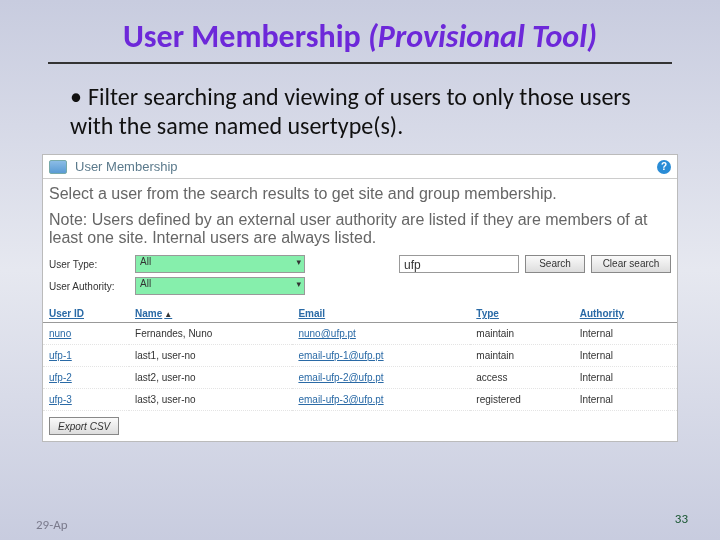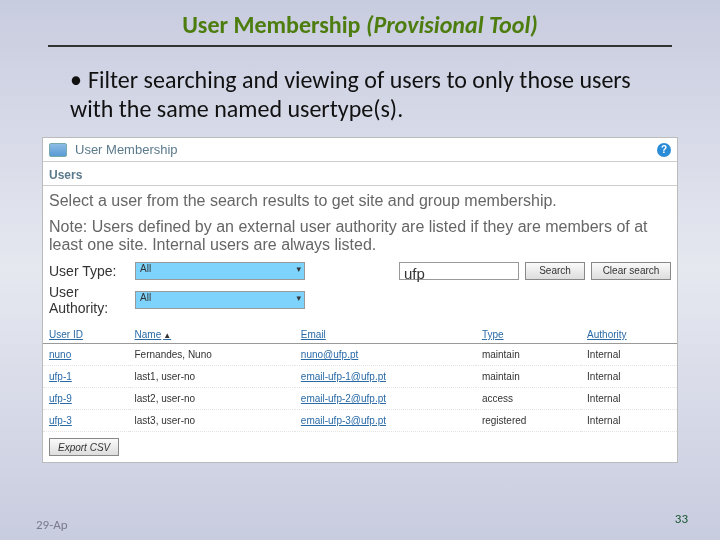--- a/index.html
+++ b/index.html
@@ -4,25 +4,25 @@
 <style>
   * { box-sizing: border-box; margin: 0; padding: 0; }
   html, body { width: 720px; height: 540px; }
   body {
     background: linear-gradient(to bottom, #c8ccdf 0%, #e6e8f0 50%, #c8ccdf 100%);
     font-family: Calibri, Arial, sans-serif;
     position: relative;
     overflow: hidden;
   }
   .title {
-    font-size: 24px;
+    font-size: 32px;
     font-weight: bold;
     text-align: center;
-    padding: 10px 40px 6px 40px;
-    color: #4d7c0f;
+    padding: 17px 40px 6px 40px;
+    color: #6d28d9;
   }
   .title .ital { font-style: italic; }
   .title-underline {
     border-bottom: 2px solid #333;
     margin: 0 48px 18px 48px;
   }
   .bullet-wrap {
     padding: 0 70px 0 70px;
     font-size: 24px;
     color: #111;
@@ -60,45 +60,45 @@
     color: #5b7a8c; font-weight: bold; font-size: 12px;
     border-bottom: 1px solid #ccc;
     padding: 6px 6px 3px 6px;
   }
   .desc, .note { color: #666; font-size: 16px; padding: 6px 6px 2px 6px; }
   .filters {
     display: grid; grid-template-columns: 80px 170px 1fr 120px 60px 80px;
     gap: 4px 6px; align-items: center;
     padding: 6px;
   }
-  .lbl { font-size: 14px; color: #333; }
+  .lbl { font-size: 10px; color: #333; }
   .sel {
-    height: 18px; border: 1px solid #999; background: #7dd3fc;
+    height: 18px; border: 1px solid #999; background: #86efac;
     font-size: 10px; padding: 0 4px; position: relative;
   }
   .sel::after {
     content: '▾'; position: absolute; right: 3px; top: 1px; font-size: 9px; color: #333;
   }
   .txt {
     height: 18px; border: 1px solid #999; background: #fff;
-    font-size: 15px; padding: 2px 4px;
+    font-size: 12px; padding: 2px 4px;
   }
   .btn {
     height: 18px; border: 1px solid #888;
     background: linear-gradient(#fafafa,#ddd);
     font-size: 10px; text-align: center; line-height: 16px;
     cursor: pointer;
   }
   table.results {
     width: 100%; border-collapse: collapse; margin-top: 4px;
   }
   table.results th {
     text-align: left; font-size: 10px; padding: 3px 6px;
     border-bottom: 1px solid #999;
-    color: #2a6aa6; text-decoration: underline; font-weight: normal;
+    color: #2a6aa6; text-decoration: underline; font-weight: bold;
   }
   .sort-ico { font-size: 8px; color: #333; margin-left: 2px; }
   table.results td {
     font-size: 10px; padding: 5px 6px; color: #333;
     border-bottom: 1px dotted #e4e4e4;
   }
   table.results td.link { color: #2a6aa6; text-decoration: underline; }
   .export-row { padding: 6px; }
   .export-btn {
     display: inline-block; height: 18px; border: 1px solid #888;
@@ -125,21 +125,20 @@
 <div class="bullet-wrap">
   <span class="dot">•</span><span class="bullet-text">Filter searching and viewing of users to only those users with the same named usertype(s).</span>
 </div>
 
 <div class="screenshot">
   <div class="hdr">
     <div class="hdr-icon"></div>
     <div class="hdr-title">User Membership</div>
     <div class="help-icon">?</div>
   </div>
-  <div class="section-h">Users</div>
   <div class="desc">Select a user from the search results to get site and group membership.</div>
   <div class="note">Note: Users defined by an external user authority are listed if they are members of at least one site. Internal users are always listed.</div>
 
   <div class="filters">
     <div class="lbl">User Type:</div>
     <div class="sel">All</div>
     <div></div>
     <div class="txt">ufp</div>
     <div class="btn">Search</div>
     <div class="btn">Clear search</div>
@@ -171,21 +170,21 @@
         <td>Internal</td>
       </tr>
       <tr>
         <td class="link">ufp-1</td>
         <td>last1, user-no</td>
         <td class="link">email-ufp-1@ufp.pt</td>
         <td>maintain</td>
         <td>Internal</td>
       </tr>
       <tr>
-        <td class="link">ufp-9</td>
+        <td class="link">ufp-2</td>
         <td>last2, user-no</td>
         <td class="link">email-ufp-2@ufp.pt</td>
         <td>access</td>
         <td>Internal</td>
       </tr>
       <tr>
         <td class="link">ufp-3</td>
         <td>last3, user-no</td>
         <td class="link">email-ufp-3@ufp.pt</td>
         <td>registered</td>

